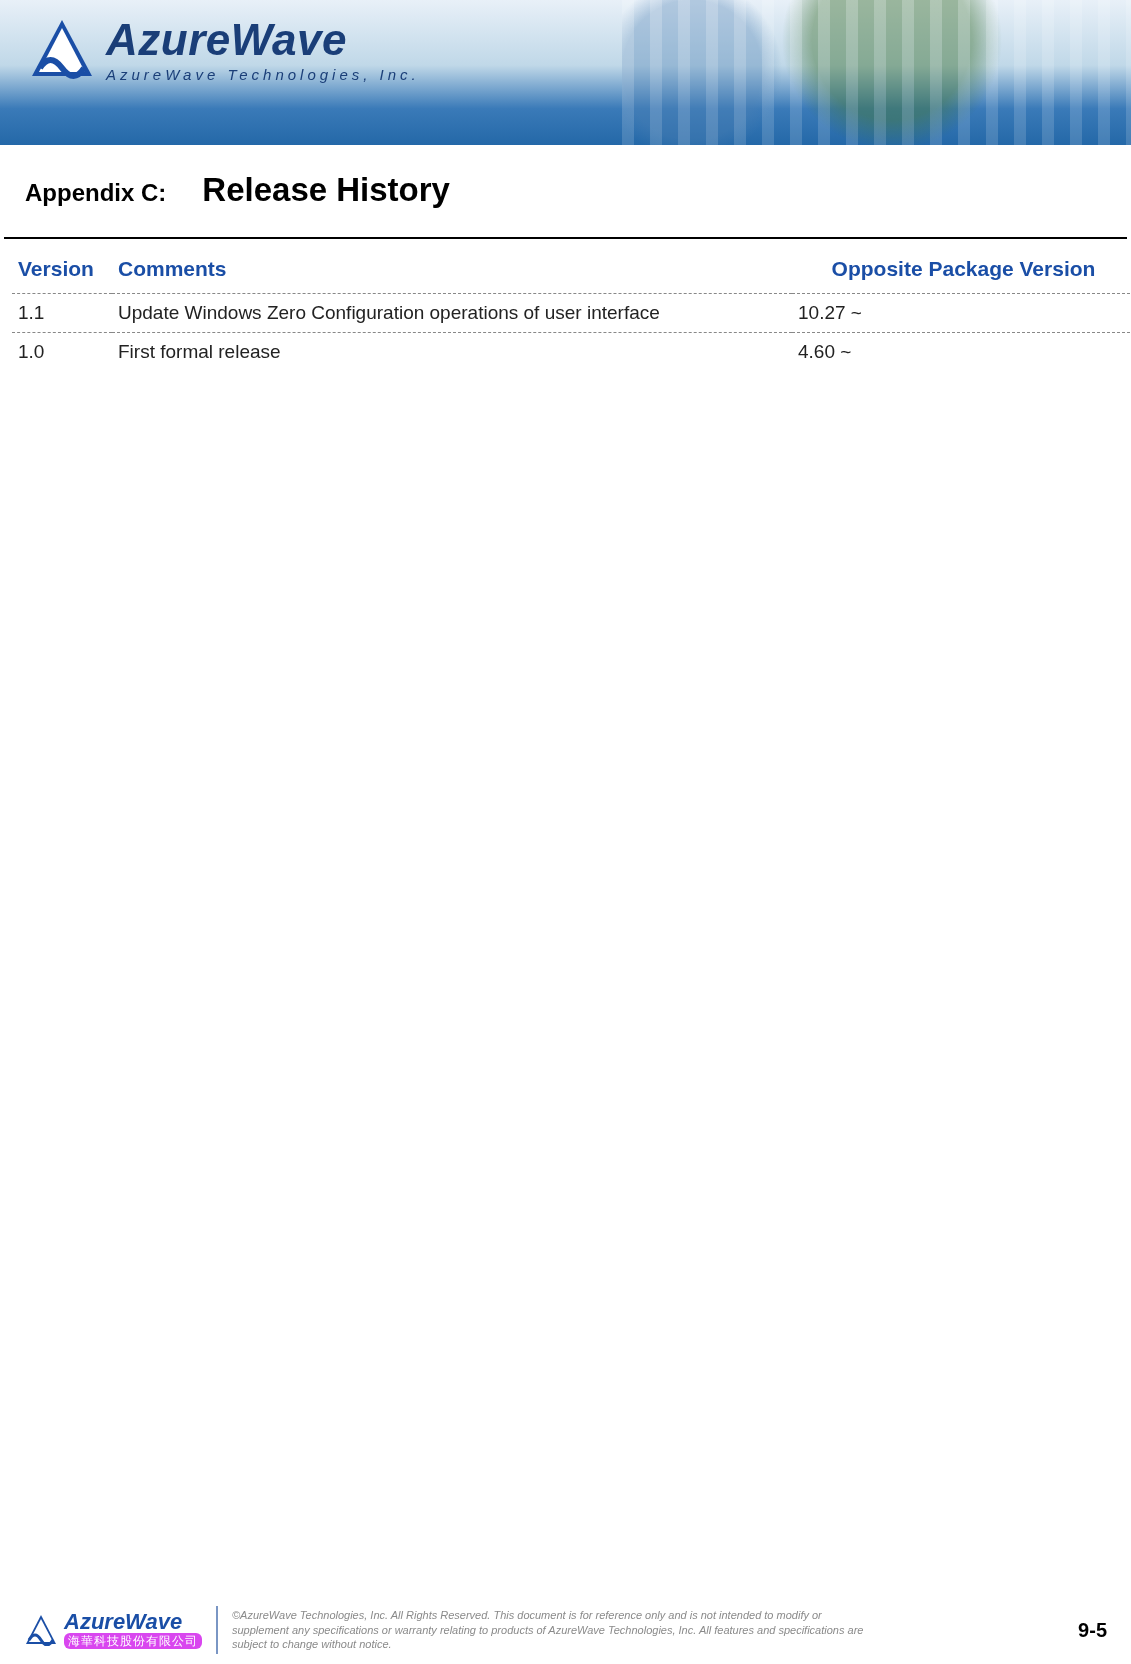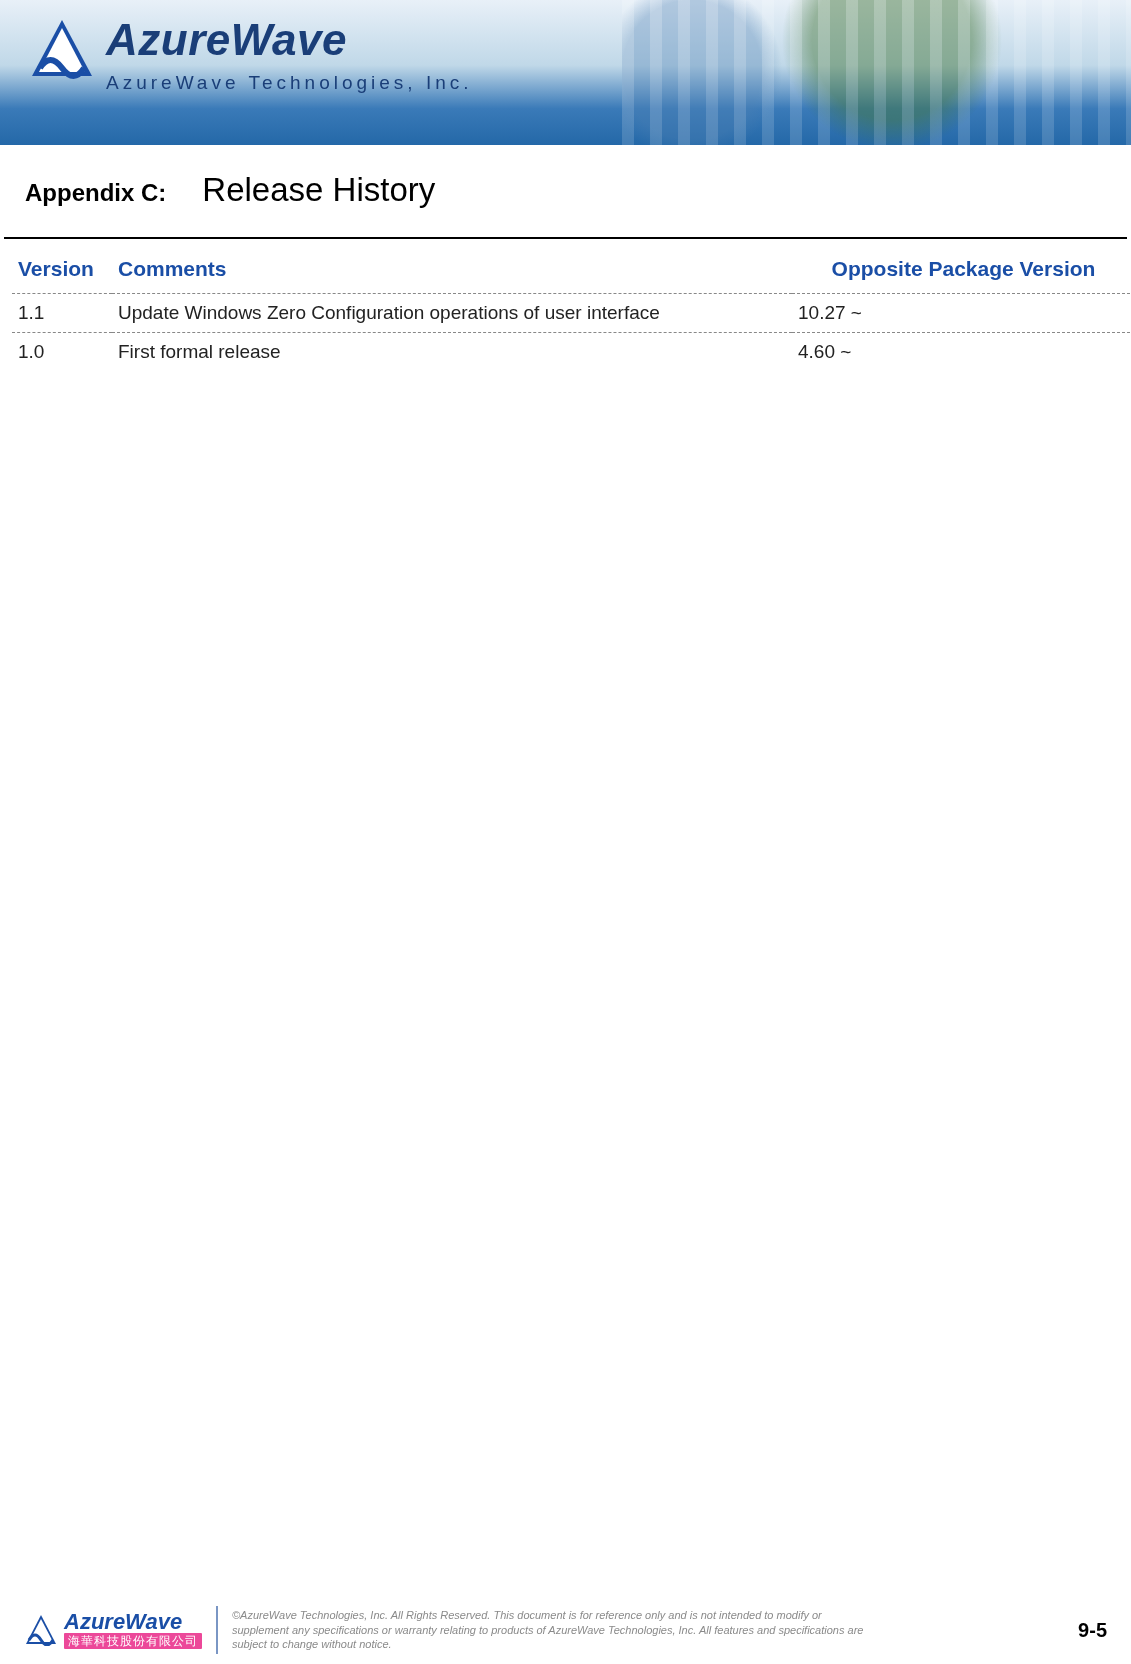--- a/index.html
+++ b/index.html
@@ -50,43 +50,44 @@
     .logo-text .brand {
       font-size: 44px;
       font-weight: 700;
       font-style: italic;
       color: #1a3e78;
       letter-spacing: 0.5px;
       line-height: 1;
       font-family: "Arial Black", Arial, sans-serif;
     }
     .logo-text .tagline {
-      font-size: 19px;
+      font-size: 15px;
       color: #1a3e78;
       letter-spacing: 4px;
-      margin-top: 10px;
+      margin-top: 4px;
+      font-style: italic;
     }
     .content {
       padding: 26px 0 0 0;
     }
     .title-row {
       display: flex;
       align-items: baseline;
       gap: 36px;
       padding: 0 6px 0 6px;
     }
     .appendix-label {
       font-size: 24px;
       font-weight: 700;
       color: #000;
       margin-left: 19px;
     }
     .release-title {
       font-size: 33px;
-      font-weight: 400;
+      font-weight: 700;
       color: #000;
     }
     .divider {
       border: none;
       border-top: 2px solid #000;
       margin: 28px 4px 4px 4px;
     }
     table.release {
       width: calc(100% - 8px);
       margin: 0 12px;
@@ -141,24 +142,24 @@
     }
     .footer .mini-text .mb {
       font-size: 22px;
       font-weight: 700;
       font-style: italic;
       color: #1a4ea6;
     }
     .footer .mini-text .mc {
       font-size: 12px;
       color: #fff;
-      background: #ec4899;
+      background: #d946ef;
       padding: 2px 4px;
       letter-spacing: 1px;
-      border-radius: 1px;
+      border-radius: 6px;
     }
     .footer .vbar {
       width: 2px;
       height: 48px;
       background: #7a96c4;
     }
     .footer .copy {
       font-size: 11px;
       line-height: 1.35;
       color: #8a8a8a;

